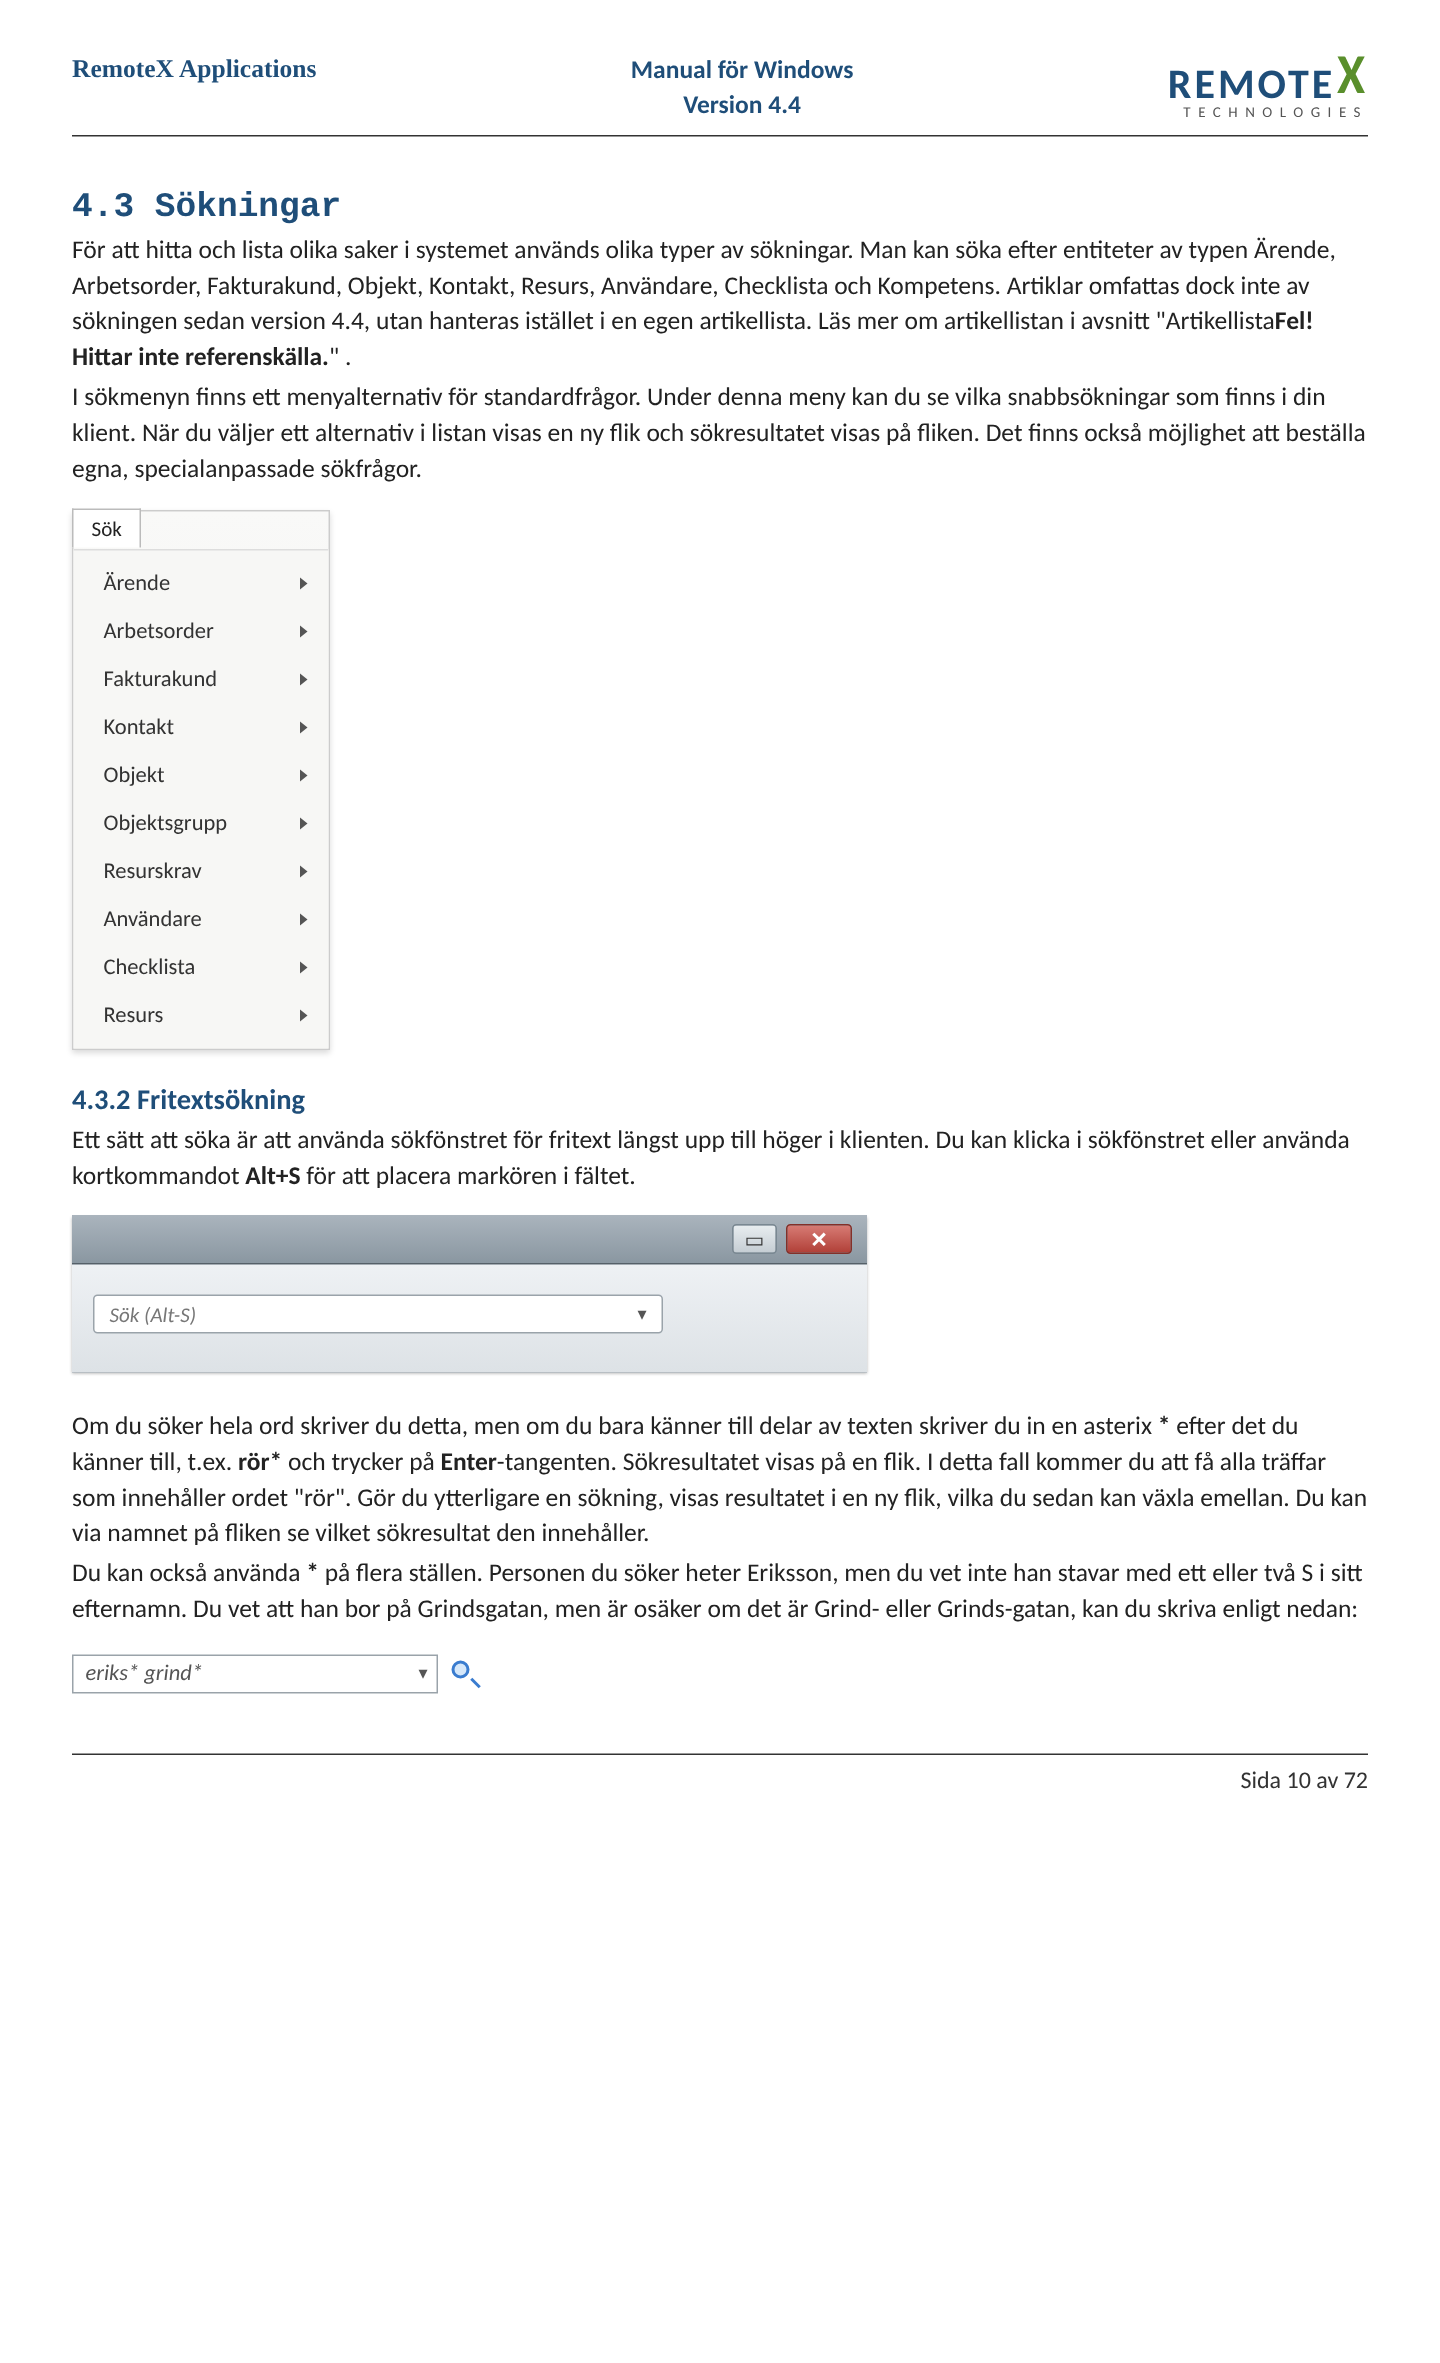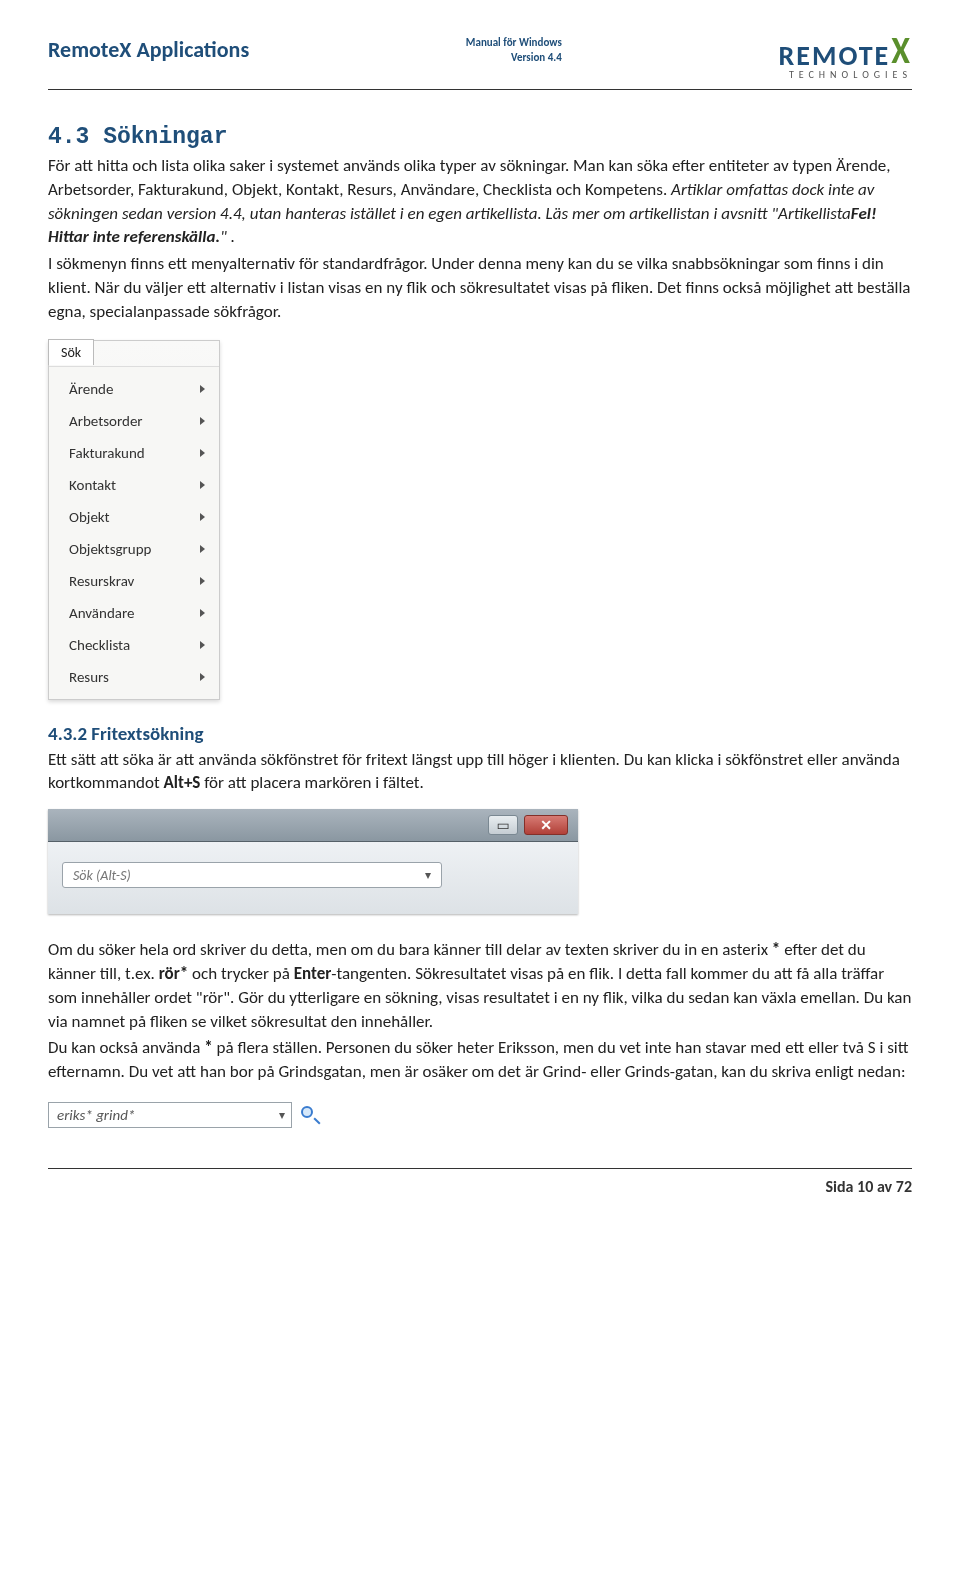--- a/index.html
+++ b/index.html
@@ -15,27 +15,28 @@
   }
   .header {
     display: flex;
     justify-content: space-between;
     align-items: flex-start;
     margin-bottom: 8px;
   }
   .header-left {
     color: #1F4E79;
     font-weight: bold;
-    font-size: 22px;
+    font-size: 17px;
+    font-family: Liberation Serif, serif;
   }
   .header-center {
     color: #1F4E79;
     font-weight: bold;
-    font-size: 11px;
-    text-align: right;
+    font-size: 17px;
+    text-align: center;
     line-height: 1.35;
   }
   .header-right {
     text-align: right;
   }
   .logo-text {
     font-size: 28px;
     letter-spacing: 2px;
     line-height: 1;
     color: #1F4E79;
@@ -78,21 +79,21 @@
     font-size: 19px;
     margin: 22px 0 2px 0;
     font-weight: bold;
   }
   p.body {
     font-size: 17px;
     line-height: 1.4;
     margin: 3px 0;
     color: #222;
   }
-  p.body .italic { font-style: italic; }
+  p.body .italic { }
   p.body .bold { font-weight: bold; }
   .menu-shot {
     margin: 16px 0;
     width: 172px;
     border: 1px solid #ccc;
     background: linear-gradient(#f9f9f8,#efefec);
     font-size: 15px;
     box-shadow: 0 2px 4px rgba(0,0,0,.15);
   }
   .menu-tab {
@@ -195,21 +196,20 @@
     width:20px; height:20px; position:relative;
   }
   .mag .circ {
     width:12px; height:12px; border:2px solid #3a7ccf; border-radius:50%; position:absolute; top:1px; left:1px; background:rgba(120,180,240,.3);
   }
   .mag .handle { width:2px; height:8px; background:#3a7ccf; position:absolute; bottom:0; right:2px; transform:rotate(-45deg); }
   .footer {
     text-align: right;
     font-size: 16px;
     color: #333;
-    font-weight: bold;
   }
 </style>
 </head>
 <body>
 
 <div class="page">
 
   <div class="header">
     <div class="header-left">RemoteX Applications</div>
     <div class="header-center">

